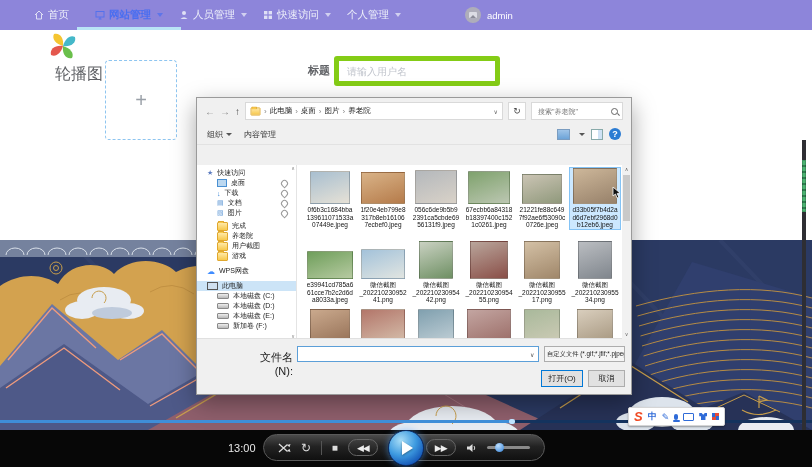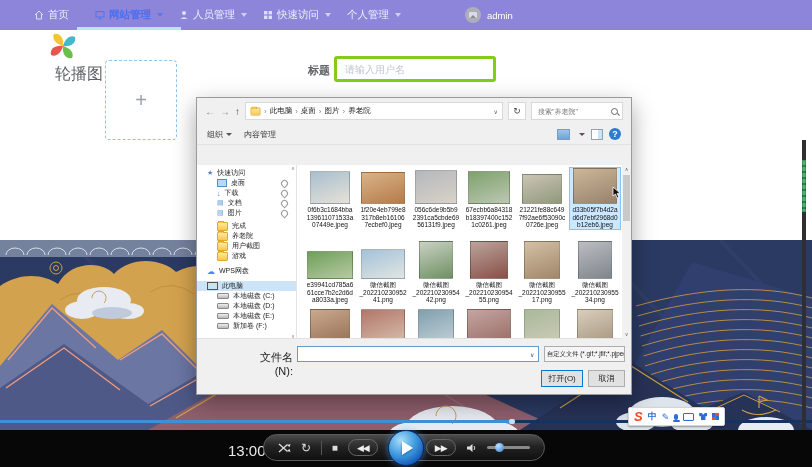--- a/index.html
+++ b/index.html
@@ -19,35 +19,35 @@
   .avatar{width:16px;height:16px;border-radius:50%;background:#aeadba;display:flex;align-items:center;justify-content:center;}
   .pic-ico{width:8px;height:6px;background:#dcdce4;border-radius:1px;position:relative;overflow:hidden;display:block;}
   .pic-ico::after{content:'';position:absolute;left:1px;bottom:0;border-left:3px solid transparent;border-right:3px solid transparent;border-bottom:3px solid #8b8b98;}
   
   .logo{position:absolute;left:48px;top:31px;z-index:5;}
   .carousel-label{position:absolute;left:55px;top:64px;font-size:16px;color:#606266;z-index:5;}
   .upload-box{position:absolute;left:105px;top:60px;width:70px;height:78px;border:1px dashed #8ec5f0;
               border-radius:4px;display:flex;align-items:center;justify-content:center;z-index:5;cursor:pointer;background:#fff;}
   .upload-box .plus{font-size:20px;color:#9aa0a8;font-weight:300;}
   .title-label{position:absolute;left:308px;top:63px;font-size:11px;color:#606266;font-weight:bold;z-index:5;}
-  .title-input{position:absolute;left:334px;top:56px;width:140px;height:20px;border:3px solid #84cc16;border-radius:3px;
+  .title-input{position:absolute;left:334px;top:56px;width:140px;height:20px;border:5px solid #84cc16;border-radius:3px;
                font-size:10px;padding:0 8px;color:#606266;z-index:5;font-family:"Liberation Sans",sans-serif;}
   .title-input::placeholder{color:#c0c4cc;}
   
   .art{position:absolute;left:0;top:240px;width:812px;height:190px;z-index:1;}
   
   .page-scroll{position:absolute;right:6px;top:140px;width:4px;height:290px;background:#2e2e33;z-index:40;}
   .page-scroll .thumb{position:absolute;left:0;top:20px;width:4px;height:52px;
       background:repeating-linear-gradient(180deg,#4cb472 0 4px,#2e7d4f 4px 6px);}
   
   .seek{position:absolute;left:0;top:420px;width:812px;height:3px;background:#14335e;z-index:35;}
   .seek .prog{height:100%;background:#3f8ed8;}
   .seek .knob{position:absolute;top:-1px;width:6px;height:5px;background:#bfe3ff;border-radius:2px;}
   .bottombar{position:absolute;left:0;top:430px;width:812px;height:37px;background:#070707;z-index:36;}
-  .ptime{position:absolute;left:228px;top:12px;color:#e8e8e8;font-size:15px;}
+  .ptime{position:absolute;left:228px;top:12px;color:#e8e8e8;font-size:11px;}
   .pill{position:absolute;left:263px;top:4px;width:282px;height:27px;box-sizing:border-box;
         background:linear-gradient(#4b4b4b,#232323 45%,#101010);border:1px solid #5a5a5a;border-radius:14px;
         display:flex;align-items:center;padding:0 14px;gap:10px;color:#ddd;}
   .pdiv{width:1px;height:14px;background:#555;}
   .pstop{font-size:10px;line-height:10px;}
   .seekbtn{width:38px;height:17px;box-sizing:border-box;border:1px solid #666;border-radius:9px;
            background:linear-gradient(#3e3e3e,#191919);display:flex;align-items:center;justify-content:center;
            color:#eee;font-size:9px;letter-spacing:-1px;}
   .playwrap{width:36px;height:1px;position:relative;}
   .play{position:absolute;left:0;top:-17px;width:34px;height:34px;border-radius:50%;

